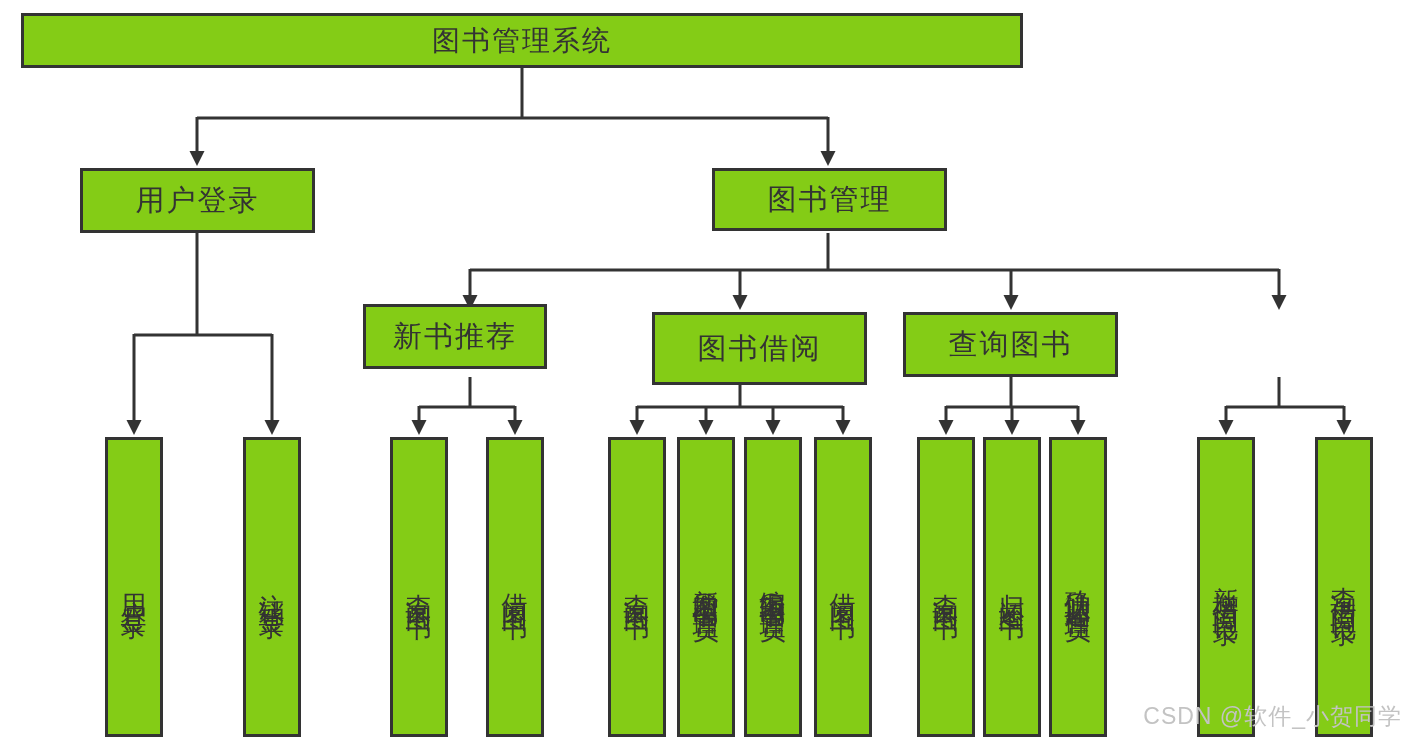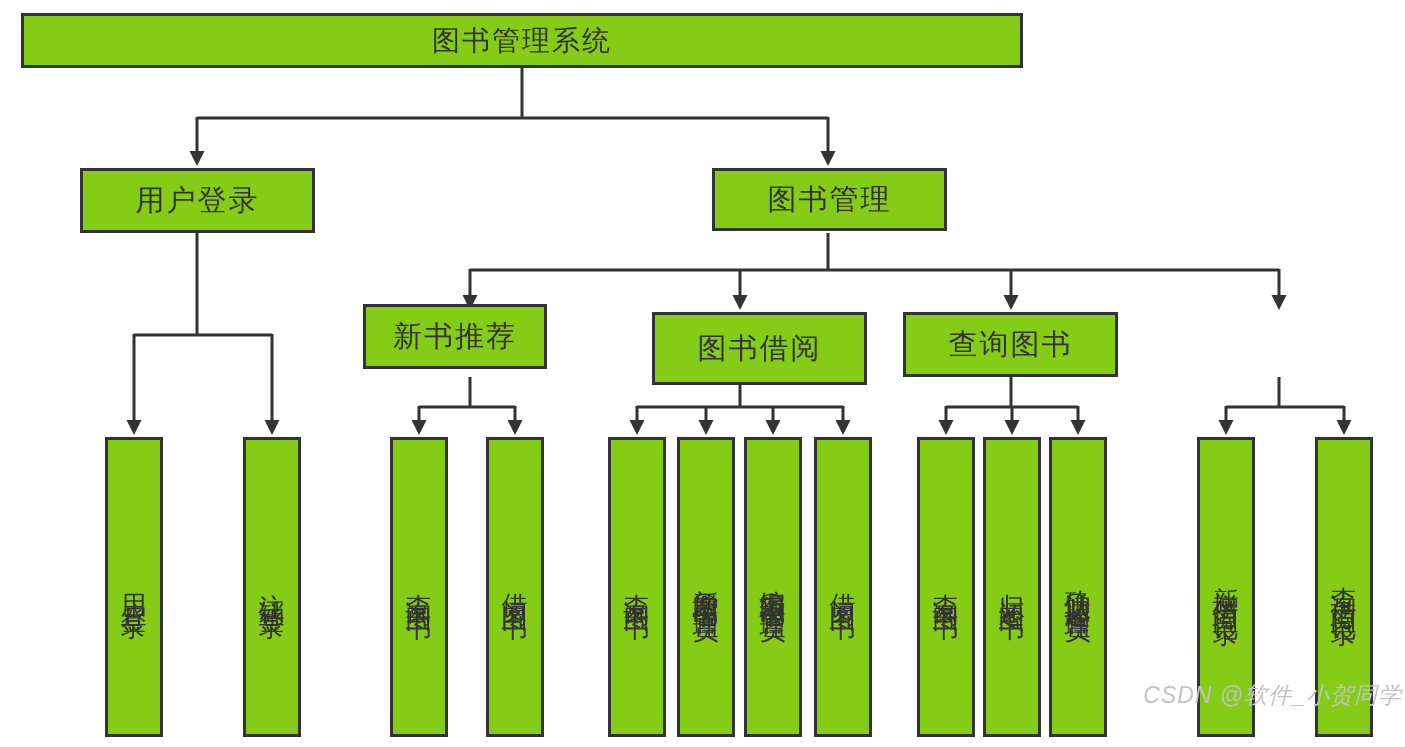--- a/index.html
+++ b/index.html
@@ -16,22 +16,22 @@
   }
   .lvl{font-size:29px;letter-spacing:2px;}
   .root{font-size:28px;letter-spacing:2px;}
   .leaf{top:437px;width:58px;height:300px;}
   .vtext{
     writing-mode:vertical-rl;text-orientation:mixed;
     font-size:26px;letter-spacing:7px;line-height:1;
   }
   .vtext.tight{letter-spacing:4px;font-size:26px;}
   .watermark{
-    position:absolute;right:3px;top:680px;z-index:3;
-    font-size:23px;color:#c3c3c3;letter-spacing:1px;white-space:nowrap;font-style:italic;
+    position:absolute;right:3px;top:701px;z-index:3;
+    font-size:23px;color:#c3c3c3;letter-spacing:1px;white-space:nowrap;
   }
 </style>
 </head>
 <body>
 
 <div class="stage">
 
   <svg class="wires" width="1405" height="747" viewBox="0 0 1405 747">
     <g stroke="#333333" stroke-width="3" fill="none">
 

